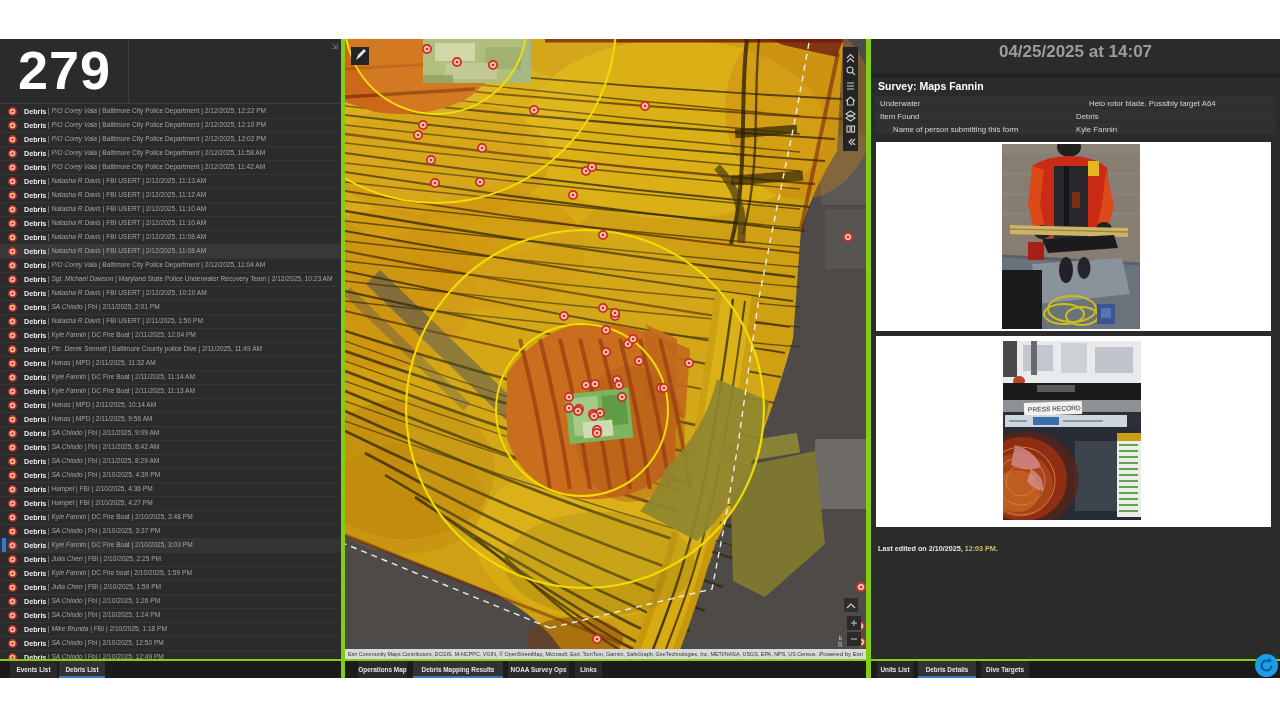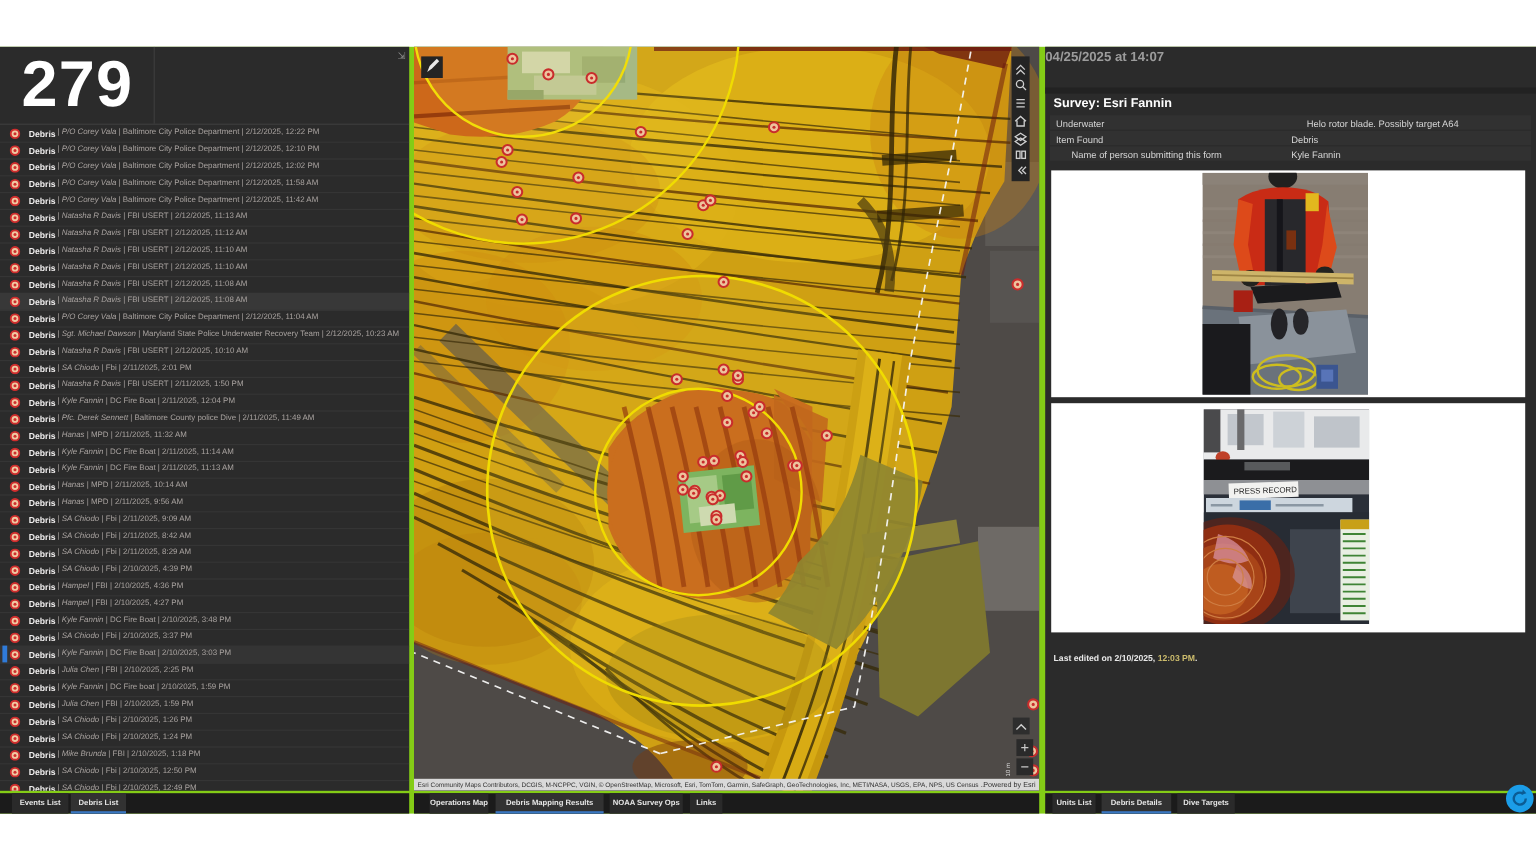--- a/index.html
+++ b/index.html
@@ -703,23 +703,23 @@
 
 <div class="tabbar" style="left:345px;width:521px;">
   <div class="tab" style="left:13px;width:49px;">Operations Map</div>
   <div class="tab sel" style="left:68px;width:90px;">Debris Mapping Results</div>
   <div class="tab" style="left:163px;width:61px;">NOAA Survey Ops</div>
   <div class="tab" style="left:230px;width:27px;">Links</div>
 </div>
 
 <div class="panel" style="left:871px;top:0;width:409px;height:620px;overflow:hidden;">
   <div class="abs" style="left:0;top:0;width:409px;height:34px;background:#2b2b2b;border-bottom:5px solid #222;">
-    <div style="text-align:left;font-size:11px;font-weight:bold;color:#9c9c9c;margin-top:3px;">04/25/2025 at 14:07</div>
+    <div style="text-align:center;font-size:17px;font-weight:bold;color:#9c9c9c;margin-top:3px;">04/25/2025 at 14:07</div>
   </div>
-  <div class="abs" style="left:7px;top:41px;font-size:10.5px;font-weight:bold;color:#fff;">Survey: Esri Fannin</div>
+  <div class="abs" style="left:7px;top:41px;font-size:10.5px;font-weight:bold;color:#fff;">Survey: Maps Fannin</div>
   <div class="abs" style="left:4px;top:57px;width:401px;height:12px;background:#313131;"></div>
   <div class="abs" style="left:4px;top:70px;width:401px;height:12px;background:#313131;"></div>
   <div class="abs" style="left:4px;top:83px;width:401px;height:12px;background:#313131;"></div>
   <div class="abs" style="left:9px;top:59.5px;font-size:7.8px;color:#d6d6d6;">Underwater</div>
   <div class="abs" style="left:218px;top:59.5px;font-size:7.8px;color:#d6d6d6;">Helo rotor blade. Possibly target A64</div>
   <div class="abs" style="left:9px;top:72.5px;font-size:7.8px;color:#d6d6d6;">Item Found</div>
   <div class="abs" style="left:205px;top:72.5px;font-size:7.8px;color:#d6d6d6;">Debris</div>
   <div class="abs" style="left:22px;top:85.5px;font-size:7.8px;color:#d6d6d6;">Name of person submitting this form</div>
   <div class="abs" style="left:205px;top:85.5px;font-size:7.8px;color:#d6d6d6;">Kyle Fannin</div>
 

